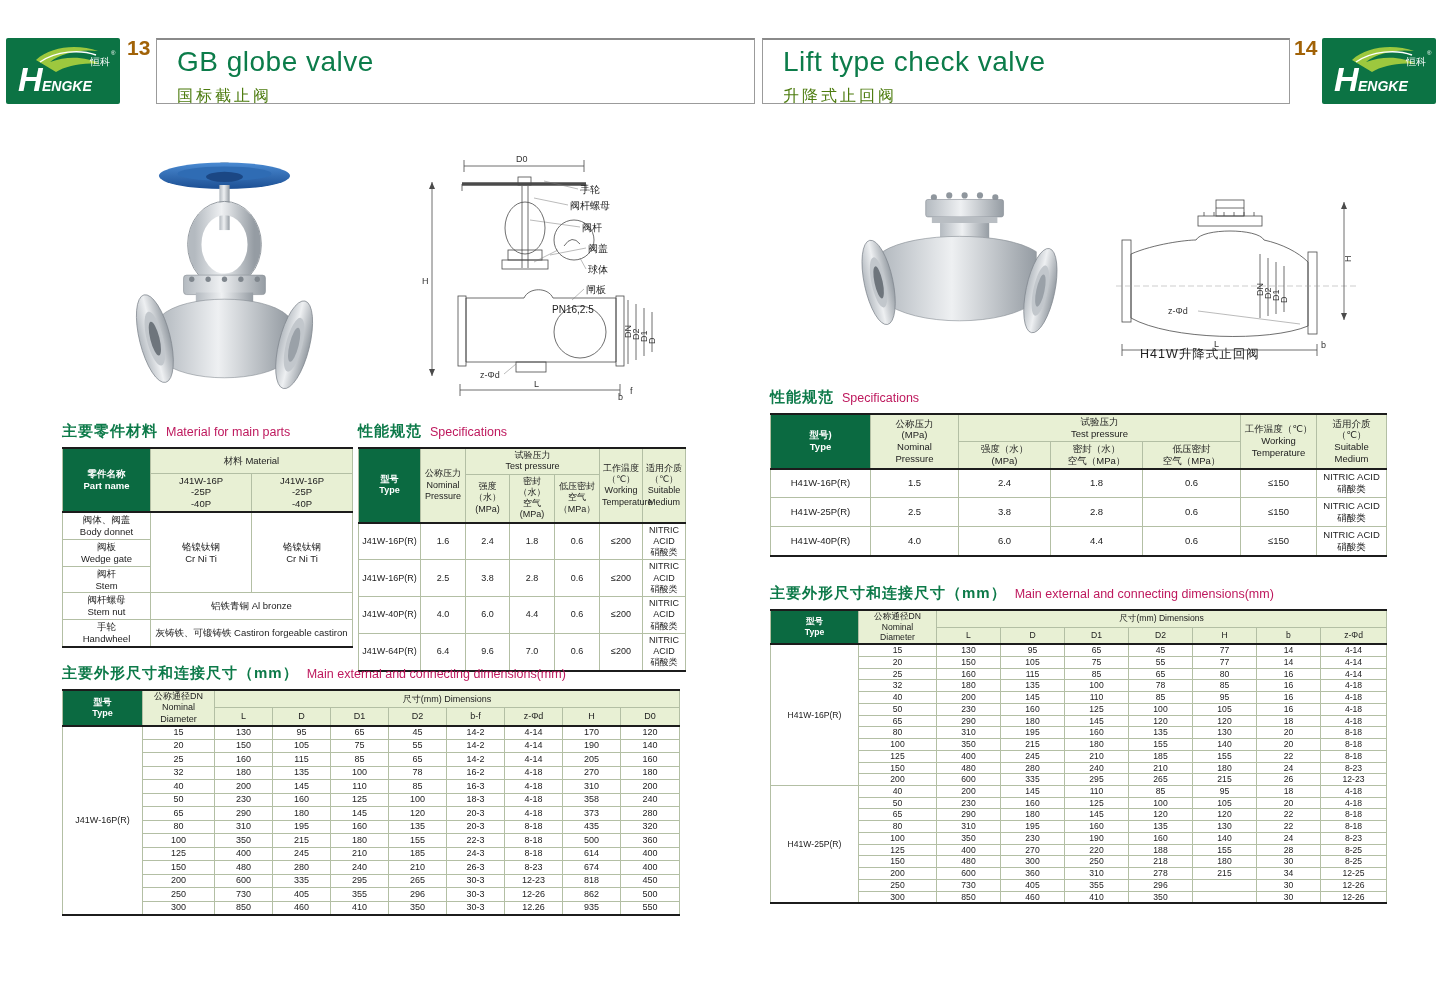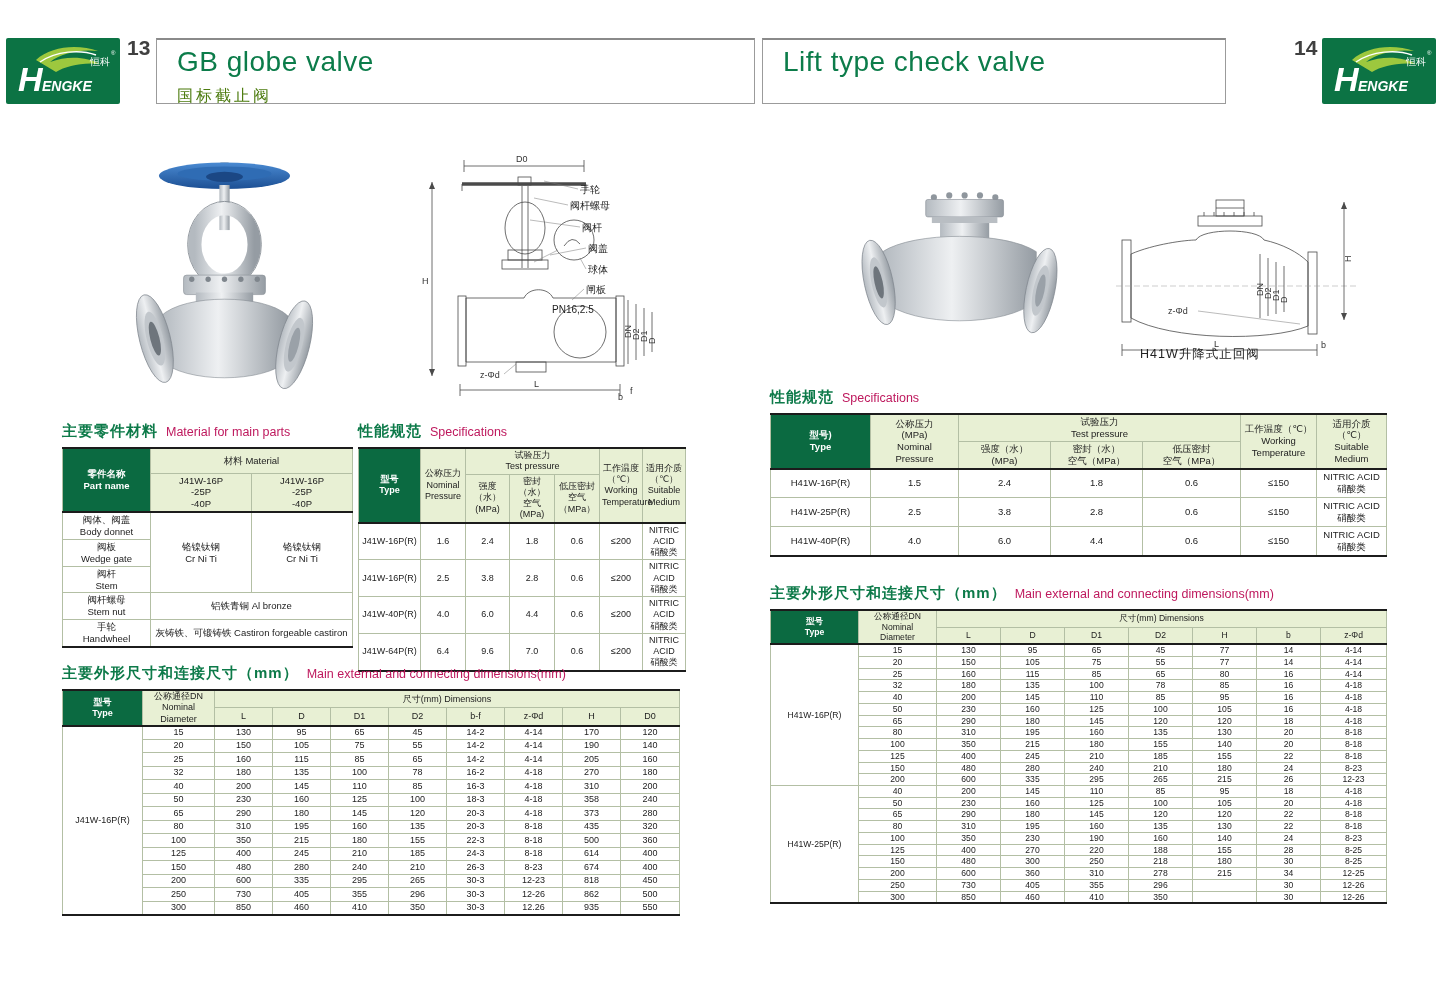--- a/index.html
+++ b/index.html
@@ -3,21 +3,21 @@
 <meta charset="utf-8">
 <style>
   *{margin:0;padding:0;box-sizing:border-box}
   html,body{width:1440px;height:984px}
   body{position:relative;background:#fff;font-family:"Liberation Sans","DejaVu Sans",sans-serif;overflow:hidden}
 
   .logo-box{position:absolute;top:38px;width:114px;height:66px;background:#0c7344;border-radius:2px}
   .title-box{position:absolute;top:38px;height:66px;border:1px solid #9b9b9b;border-top:2px solid #8a8a8a;background:#fff;padding:7px 0 0 20px}
   .title-en{font-size:28px;font-weight:normal;color:#0c7c4a;letter-spacing:.5px;line-height:1.05;display:block}
   .title-cn{font-size:16px;color:#4d7c0f;letter-spacing:3px;margin-top:10px;display:block}
-  .pagenum{position:absolute;top:36px;font-size:21px;font-weight:bold;color:#404040}
+  .pagenum{position:absolute;top:36px;font-size:21px;font-weight:bold;color:#a16207}
 
   .sec{position:absolute}
   .sec-title{white-space:nowrap;margin-bottom:6px}
   .t-cn{font-size:15px;font-weight:bold;color:#0d7a49;letter-spacing:1px}
   .t-en{font-size:12.5px;font-weight:normal;color:#be185d;margin-left:8px}
 
   table{border-collapse:collapse;table-layout:fixed;width:100%;border-top:2px solid #1c1c1c;border-bottom:2.5px solid #1c1c1c}
   td{border:1px solid #b3bfa4;font-size:9px;color:#222;text-align:center;vertical-align:middle;white-space:pre-line;padding:1px 2px;line-height:1.25;background:#fff}
   td.g{background:#0b6a41;color:#fff;font-weight:bold}
   td.h{background:#e8f0d4}
@@ -48,22 +48,23 @@
     <text x="36" y="53" font-size="14" font-weight="bold" font-style="italic" fill="#fff">ENGKE</text>
     <text x="84" y="27" font-size="10" fill="#fff">恒科</text>
     <text x="105" y="17" font-size="6" fill="#fff">®</text>
   </svg>
 </div>
 <div class="pagenum" style="left:127px">13</div>
 <div class="title-box" style="left:156px;width:599px">
   <span class="title-en">GB globe valve</span>
   <span class="title-cn">国标截止阀</span>
 </div>
-<div class="title-box" style="left:762px;width:464px">
+<div class="title-box" style="left:762px;width:528px">
   <span class="title-en">Lift type check valve</span>
+  <span class="title-cn">升降式止回阀</span>
 </div>
 <div class="pagenum" style="left:1294px">14</div>
 <div class="logo-box" style="left:1322px">
   <svg viewBox="0 0 114 66" width="114" height="66">
     <path d="M30,22 C45,8 72,6 92,13 C74,11 56,15 44,24 C62,17 82,19 94,26 C76,24 60,28 50,34 Z" fill="#9dc83e"></path>
     <path d="M34,24 C50,13 74,11 90,17" stroke="#fff" stroke-width="1.5" fill="none"></path>
     <text x="12" y="53" font-size="34" font-weight="bold" font-style="italic" fill="#fff">H</text>
     <text x="36" y="53" font-size="14" font-weight="bold" font-style="italic" fill="#fff">ENGKE</text>
     <text x="84" y="27" font-size="10" fill="#fff">恒科</text>
     <text x="105" y="17" font-size="6" fill="#fff">®</text>

